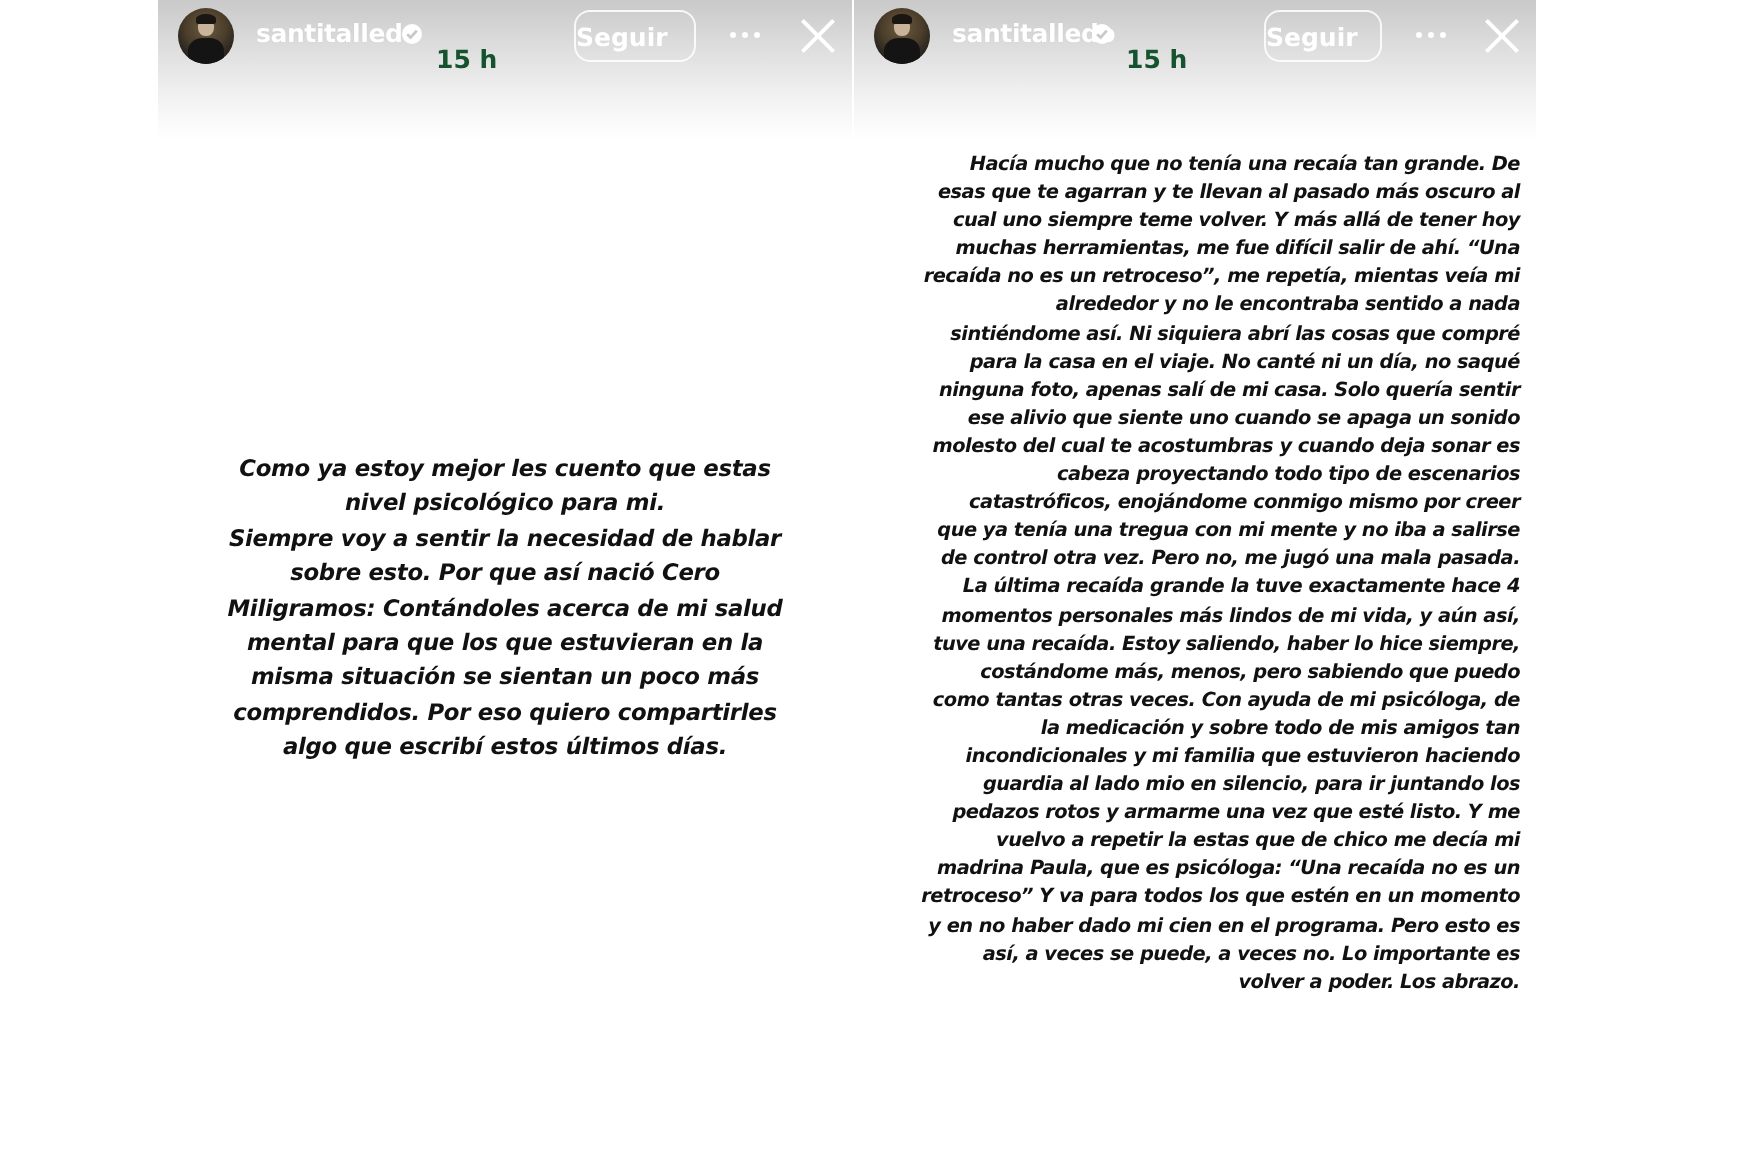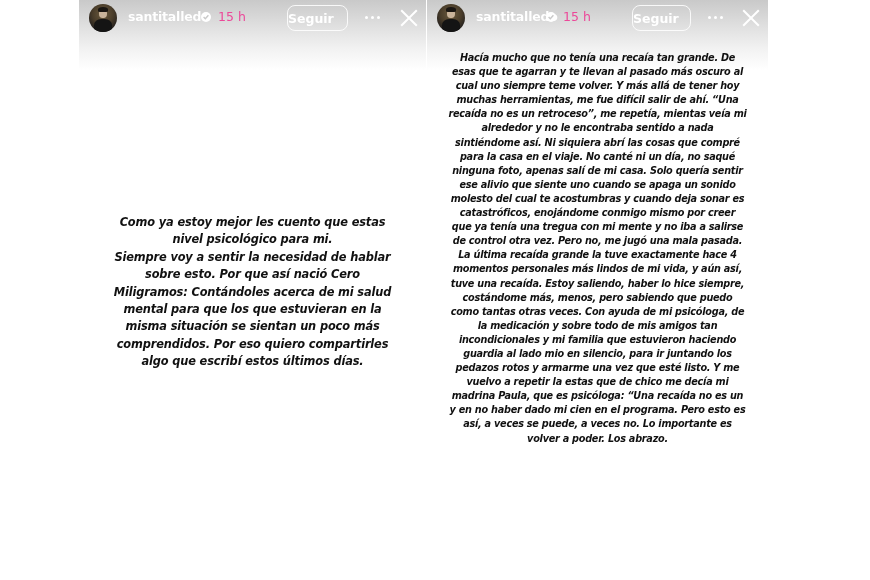--- a/index.html
+++ b/index.html
@@ -39,21 +39,21 @@
   .username {
     position:absolute; left:49px; top:9px; font-size:12.5px; color:#ffffff; font-weight:bold;
     letter-spacing:-0.2px; text-shadow:0 0 1px rgba(0,0,0,0.05);
   }
   .story.right .username { left:49px; }
   .verified {
     position:absolute; top:12px; width:10px; height:10px; border-radius:50%; background:#ffffff;
   }
   .verified svg { position:absolute; left:1px; top:1px; }
   .time {
-    position:absolute; top:9px; font-size:12.5px; color:#ec4899;
+    position:absolute; top:22px; font-size:12.5px; color:#14532d;font-weight:bold;
   }
   .follow {
     position:absolute; top:5px; height:26px; border:1px solid rgba(255,255,255,0.85);
     border-radius:8px; background:transparent; color:#ffffff; font-family:"DejaVu Sans", sans-serif;
     font-size:12.5px; font-weight:bold; padding:0; text-align:left; line-height:25px;
   }
   .more {
     position:absolute; top:9px; width:18px; height:16px;
   }
   .more span {
@@ -66,24 +66,24 @@
     content:""; position:absolute; left:8px; top:-2px; width:2px; height:22px; background:#ffffff;
   }
   .close::before { transform:rotate(45deg); }
   .close::after { transform:rotate(-45deg); }
 
   .body-text {
     position:absolute; left:0; right:0; text-align:center; color:#111111;
     font-family:"DejaVu Sans", sans-serif; font-weight:bold; font-style:italic;
   }
   .story.left .body-text {
-    top:214px; padding:0 22px; font-size:11.4px; line-height:17.4px; letter-spacing:-0.15px;
+    top:226px; padding:0 22px; font-size:11.4px; line-height:17.4px; letter-spacing:-0.15px;
   }
   .story.right .body-text {
-    top:51px; padding:0 8px; font-size:9.7px; line-height:14.1px; letter-spacing:-0.25px;
+    top:76px; padding:0 8px; font-size:9.7px; line-height:14.1px; letter-spacing:-0.25px;text-align:right;
   }
   .body-text .ln { display:block; white-space:nowrap; }
 </style>
 </head>
 <body>
 
 <div class="story left">
   <div class="grad"></div>
   <div class="header">
     <div class="avatar">
@@ -147,31 +147,33 @@
     <span class="ln">esas que te agarran y te llevan al pasado más oscuro al</span>
     <span class="ln">cual uno siempre teme volver. Y más allá de tener hoy</span>
     <span class="ln">muchas herramientas, me fue difícil salir de ahí. “Una</span>
     <span class="ln">recaída no es un retroceso”, me repetía, mientas veía mi</span>
     <span class="ln">alrededor y no le encontraba sentido a nada</span>
     <span class="ln">sintiéndome así. Ni siquiera abrí las cosas que compré</span>
     <span class="ln">para la casa en el viaje. No canté ni un día, no saqué</span>
     <span class="ln">ninguna foto, apenas salí de mi casa. Solo quería sentir</span>
     <span class="ln">ese alivio que siente uno cuando se apaga un sonido</span>
     <span class="ln">molesto del cual te acostumbras y cuando deja sonar es</span>
+    <span class="ln">cabeza proyectando todo tipo de escenarios</span>
     <span class="ln">catastróficos, enojándome conmigo mismo por creer</span>
     <span class="ln">que ya tenía una tregua con mi mente y no iba a salirse</span>
     <span class="ln">de control otra vez. Pero no, me jugó una mala pasada.</span>
     <span class="ln">La última recaída grande la tuve exactamente hace 4</span>
     <span class="ln">momentos personales más lindos de mi vida, y aún así,</span>
     <span class="ln">tuve una recaída. Estoy saliendo, haber lo hice siempre,</span>
     <span class="ln">costándome más, menos, pero sabiendo que puedo</span>
     <span class="ln">como tantas otras veces. Con ayuda de mi psicóloga, de</span>
     <span class="ln">la medicación y sobre todo de mis amigos tan</span>
     <span class="ln">incondicionales y mi familia que estuvieron haciendo</span>
     <span class="ln">guardia al lado mio en silencio, para ir juntando los</span>
     <span class="ln">pedazos rotos y armarme una vez que esté listo. Y me</span>
     <span class="ln">vuelvo a repetir la estas que de chico me decía mi</span>
     <span class="ln">madrina Paula, que es psicóloga: “Una recaída no es un</span>
+    <span class="ln">retroceso” Y va para todos los que estén en un momento</span>
     <span class="ln">y en no haber dado mi cien en el programa. Pero esto es</span>
     <span class="ln">así, a veces se puede, a veces no. Lo importante es</span>
     <span class="ln">volver a poder. Los abrazo.</span>
   </div>
 </div>
 
 </body></html>

